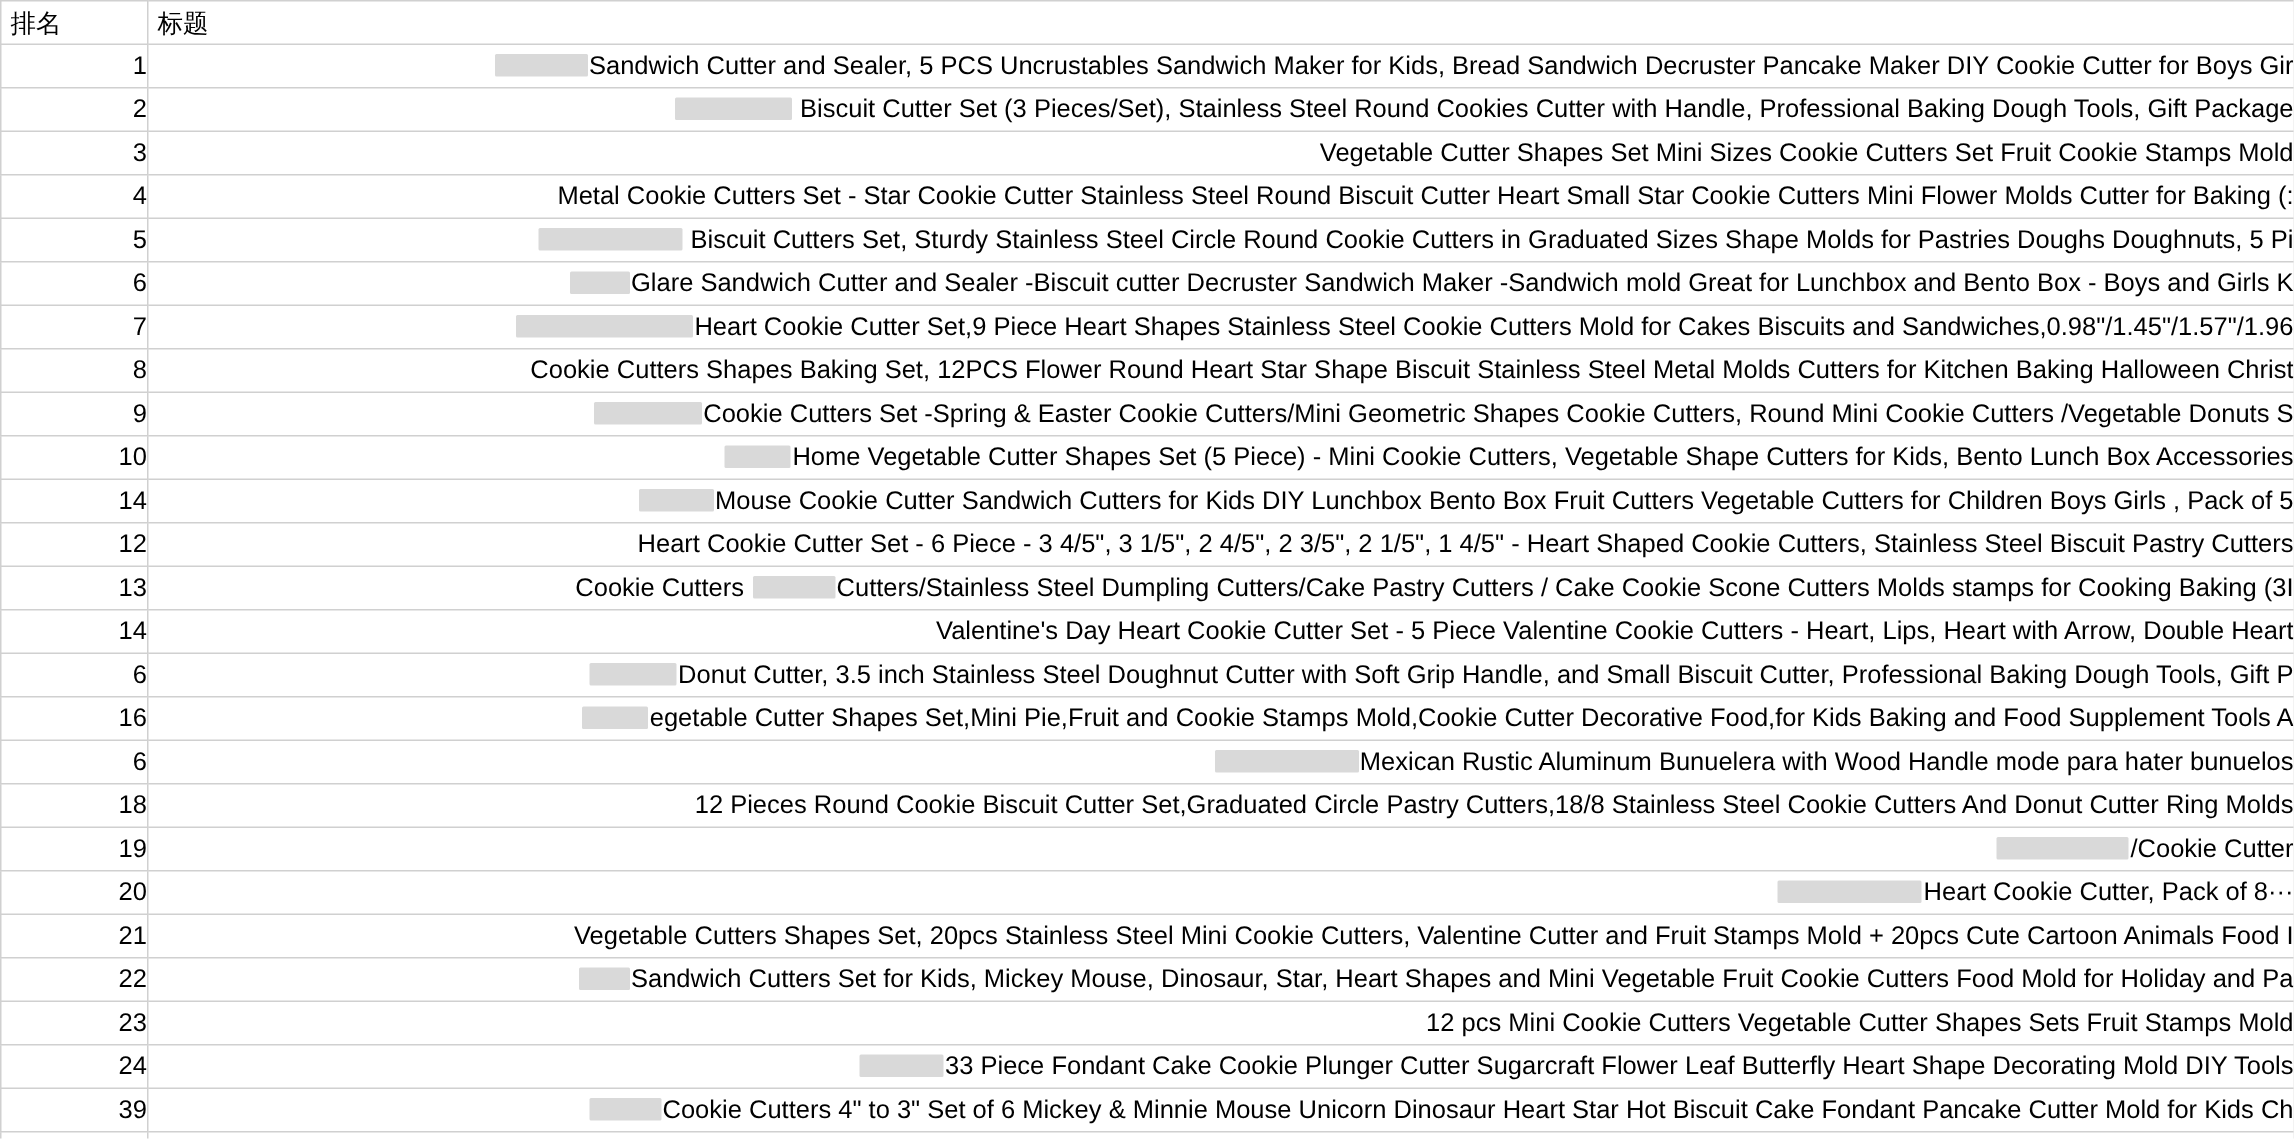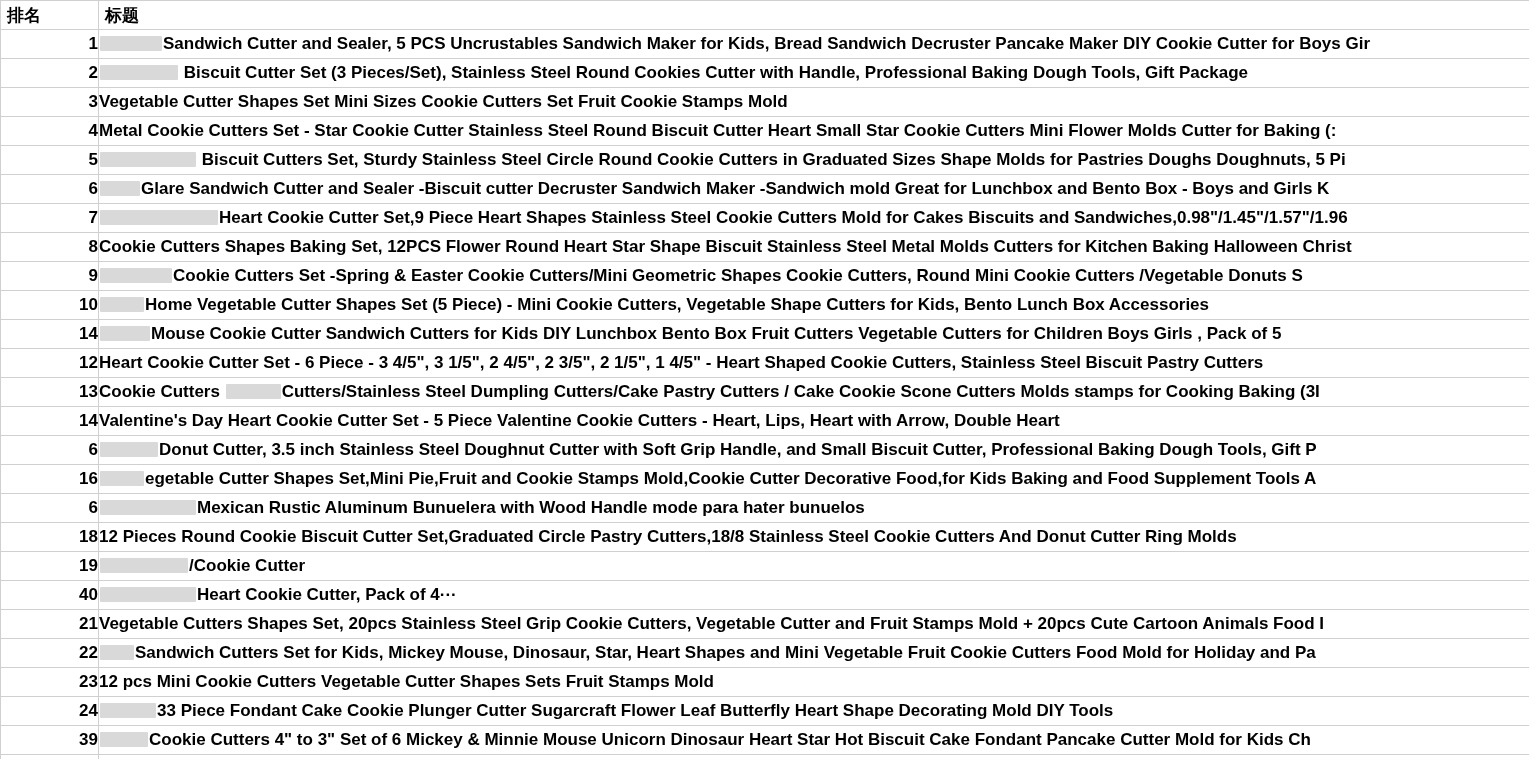--- a/index.html
+++ b/index.html
@@ -20,42 +20,42 @@
     width: 1529px;
   }
   table.sheet col.c-rank { width: 98px; }
   table.sheet col.c-title { width: 1431px; }
 
   table.sheet th, table.sheet td {
     border: 1px solid #d0d0d0;
     padding: 0;
     height: 28px;
     font-size: 17px;
-    font-weight: bold;
+    font-weight: normal;
     vertical-align: middle;
     white-space: nowrap;
     overflow: hidden;
   }
   table.sheet th {
     text-align: left;
     padding-left: 6px;
     font-size: 17px;
     color: #000;
     background: #ffffff;
   }
   th.rank-head { padding-left: 6px; }
   th.title-head { padding-left: 8px; }
 
   td.rank {
     text-align: right;
     padding-right: 6px;
     font-size: 16px;
   }
   td.title {
-    text-align: left;
+    text-align: right;
     padding-left: 5px;
     font-size: 16.5px;
     position: relative;
   }
   .title-inner {
     display: inline-block;
     white-space: nowrap;
   }
   .redact {
     display: inline-block;
@@ -153,26 +153,26 @@
       </tr>
       <tr>
         <td class="rank">18</td>
         <td class="title"><span class="title-inner"><span>12 Pieces Round Cookie Biscuit Cutter Set,Graduated Circle Pastry Cutters,18/8 Stainless Steel Cookie Cutters And Donut Cutter Ring Molds</span></span></td>
       </tr>
       <tr>
         <td class="rank">19</td>
         <td class="title"><span class="title-inner"><span class="redact" style="width: 88px;"></span><span>/Cookie Cutter</span></span></td>
       </tr>
       <tr>
-        <td class="rank">40</td>
-        <td class="title"><span class="title-inner"><span class="redact" style="width: 96px;"></span><span>Heart Cookie Cutter, Pack of 4···</span></span></td>
+        <td class="rank">20</td>
+        <td class="title"><span class="title-inner"><span class="redact" style="width: 96px;"></span><span>Heart Cookie Cutter, Pack of 8···</span></span></td>
       </tr>
       <tr>
         <td class="rank">21</td>
-        <td class="title"><span class="title-inner"><span>Vegetable Cutters Shapes Set, 20pcs Stainless Steel Grip Cookie Cutters, Vegetable Cutter and Fruit Stamps Mold + 20pcs Cute Cartoon Animals Food I</span></span></td>
+        <td class="title"><span class="title-inner"><span>Vegetable Cutters Shapes Set, 20pcs Stainless Steel Mini Cookie Cutters, Valentine Cutter and Fruit Stamps Mold + 20pcs Cute Cartoon Animals Food I</span></span></td>
       </tr>
       <tr>
         <td class="rank">22</td>
         <td class="title"><span class="title-inner"><span class="redact" style="width: 34px;"></span><span>Sandwich Cutters Set for Kids, Mickey Mouse, Dinosaur, Star, Heart Shapes and Mini Vegetable Fruit Cookie Cutters Food Mold for Holiday and Pa</span></span></td>
       </tr>
       <tr>
         <td class="rank">23</td>
         <td class="title"><span class="title-inner"><span>12 pcs Mini Cookie Cutters Vegetable Cutter Shapes Sets Fruit Stamps Mold</span></span></td>
       </tr>
       <tr>

